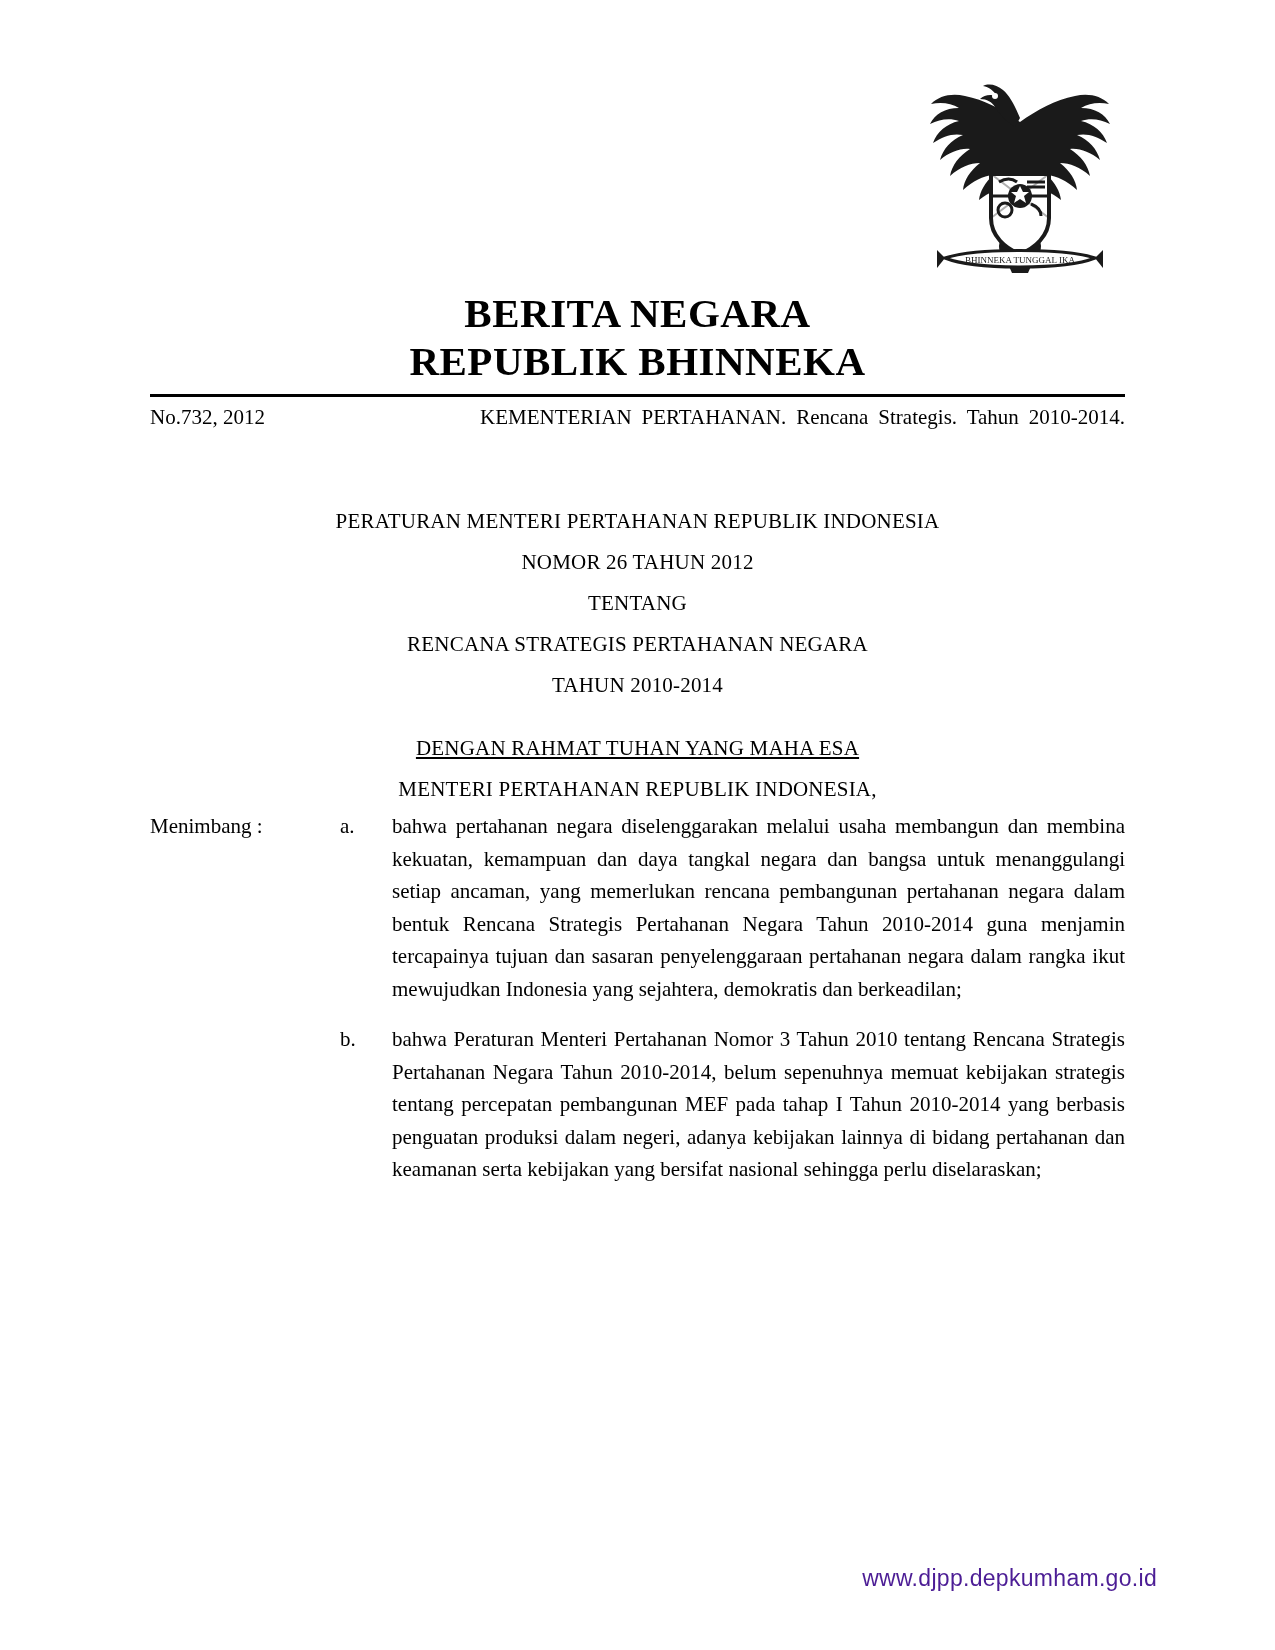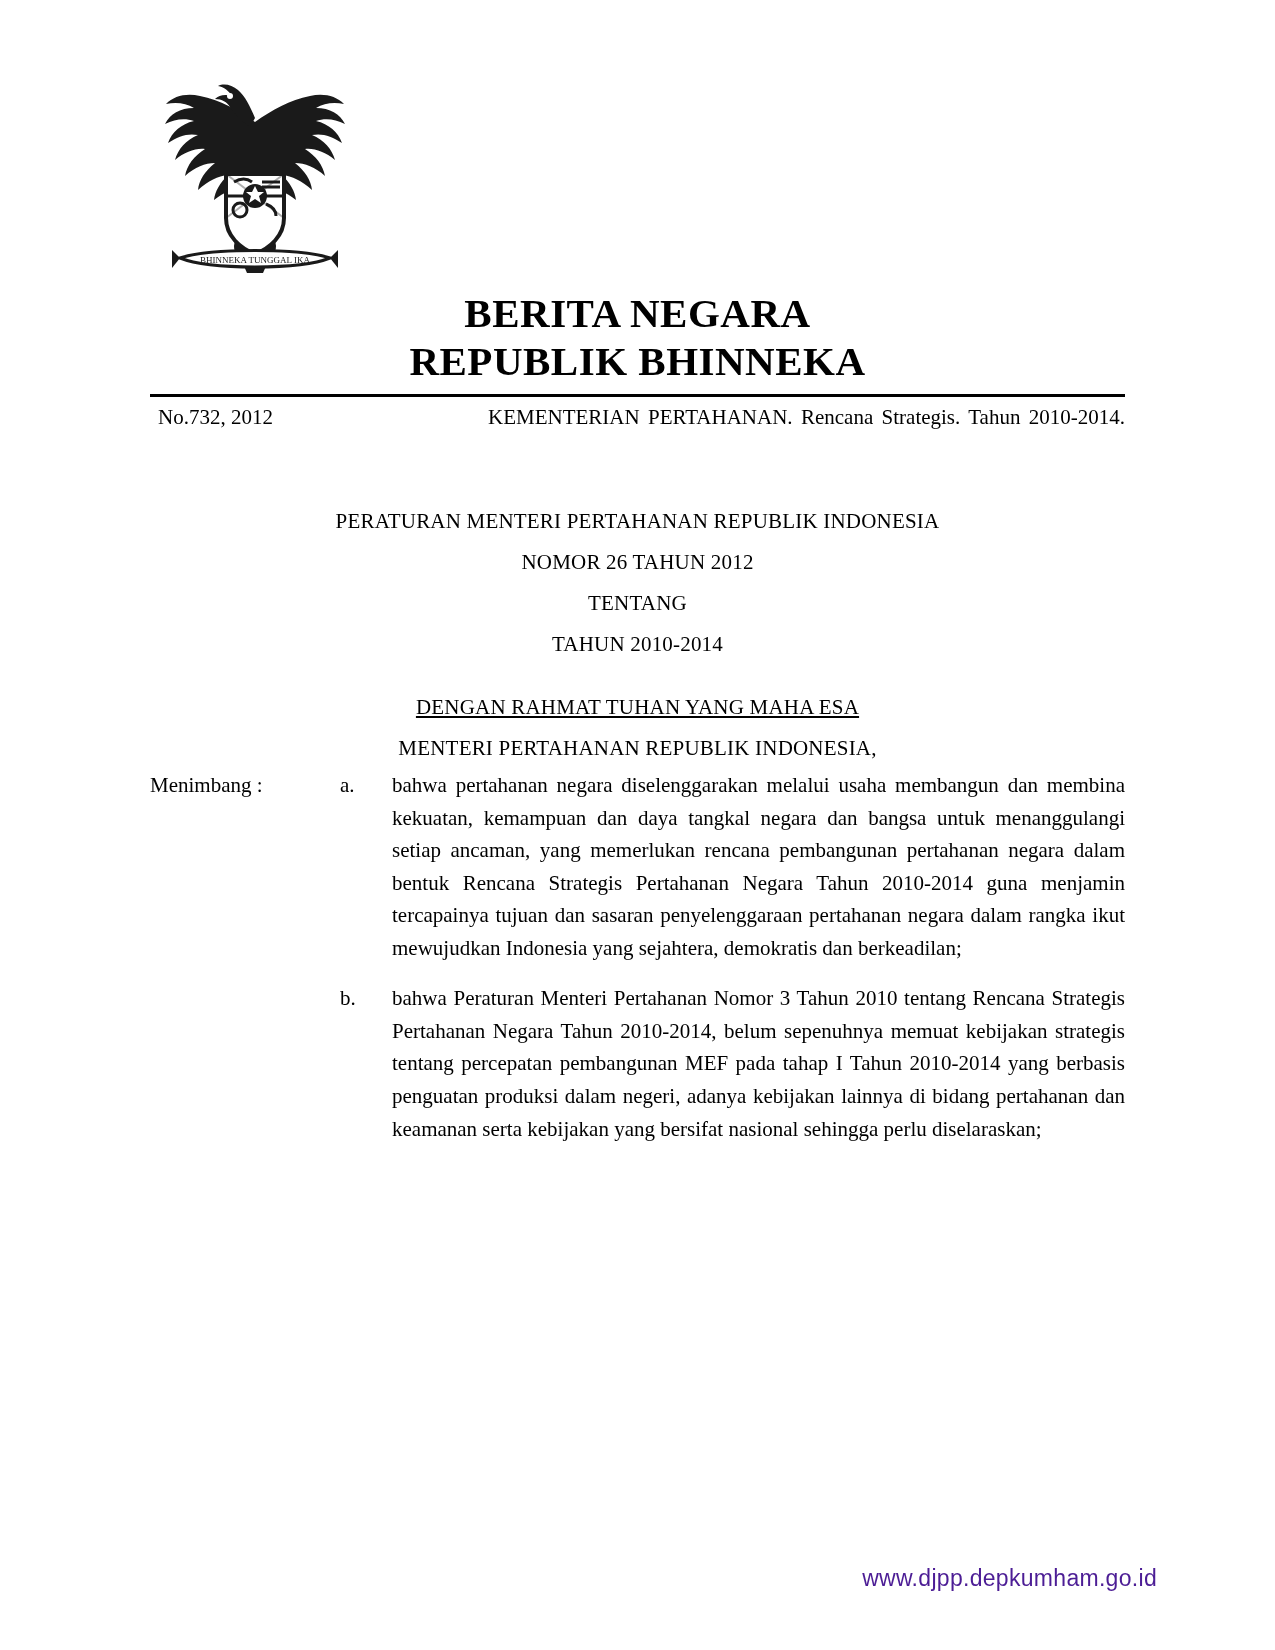--- a/index.html
+++ b/index.html
@@ -19,21 +19,21 @@
     position: relative;
     width: 1275px;
     height: 1650px;
     box-sizing: border-box;
     padding: 60px 150px 0 150px;
   }
 
   
   .emblem-wrap {
     display: flex;
-    justify-content: flex-start;
+    justify-content: flex-end;
     align-items: flex-start;
     height: 215px;
     margin-top: 10px;
   }
   .emblem {
     width: 210px;
     height: 205px;
   }
 
   
@@ -59,21 +59,20 @@
   .no-row {
     display: flex;
     font-size: 21px;
     line-height: 1.35;
     margin-top: 6px;
   }
   .no-row .no-cell {
     width: 330px;
     flex: 0 0 330px;
     white-space: nowrap;
-    margin-left: 8px;
   }
   .no-row .subj-cell {
     flex: 1 1 auto;
     text-align: justify;
     text-align-last: left;
   }
   .no-row .subj-cell .just {
     text-align: justify;
   }
   .no-row .subj-cell .just::after {
@@ -189,20 +188,21 @@
     <div class="no-cell">No.732, 2012</div>
     <div class="subj-cell">
       <span class="just">KEMENTERIAN PERTAHANAN. Rencana Strategis. Tahun 2010-2014.</span>
     </div>
   </div>
 
   <div class="title-block">
     <div>PERATURAN MENTERI PERTAHANAN REPUBLIK INDONESIA</div>
     <div>NOMOR 26 TAHUN 2012</div>
     <div>TENTANG</div>
+    <div>RENCANA STRATEGIS PERTAHANAN NEGARA</div>
     <div>TAHUN 2010-2014</div>
     <div class="gap-top">DENGAN RAHMAT TUHAN YANG MAHA ESA</div>
     <div>MENTERI PERTAHANAN REPUBLIK INDONESIA,</div>
   </div>
 
   <div class="considerans">
     <div class="cons-row">
       <div class="cons-label">Menimbang :</div>
       <div class="cons-letter">a.</div>
       <div class="cons-text">bahwa pertahanan negara diselenggarakan melalui usaha membangun dan membina kekuatan, kemampuan dan daya tangkal negara dan bangsa untuk menanggulangi setiap ancaman, yang memerlukan rencana pembangunan pertahanan negara dalam bentuk Rencana Strategis Pertahanan Negara Tahun 2010-2014 guna menjamin tercapainya tujuan dan sasaran penyelenggaraan pertahanan negara dalam rangka ikut mewujudkan Indonesia yang sejahtera, demokratis dan berkeadilan;</div>

